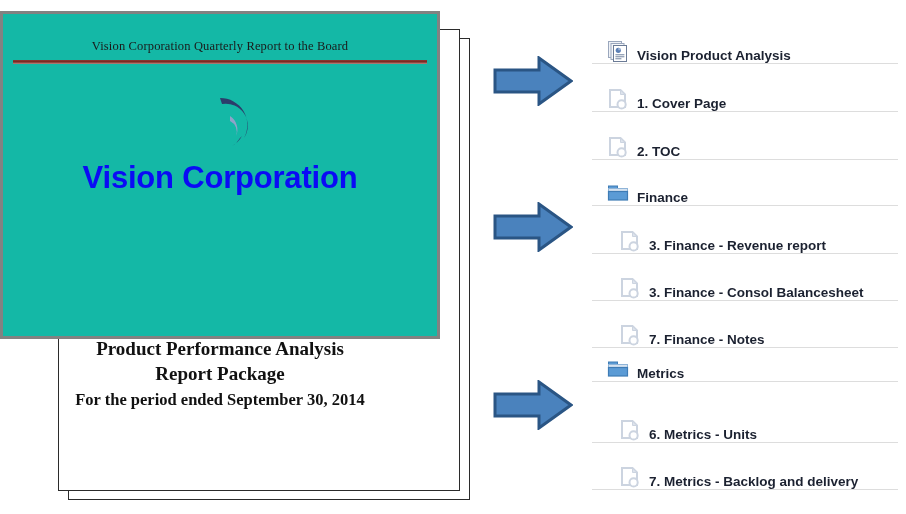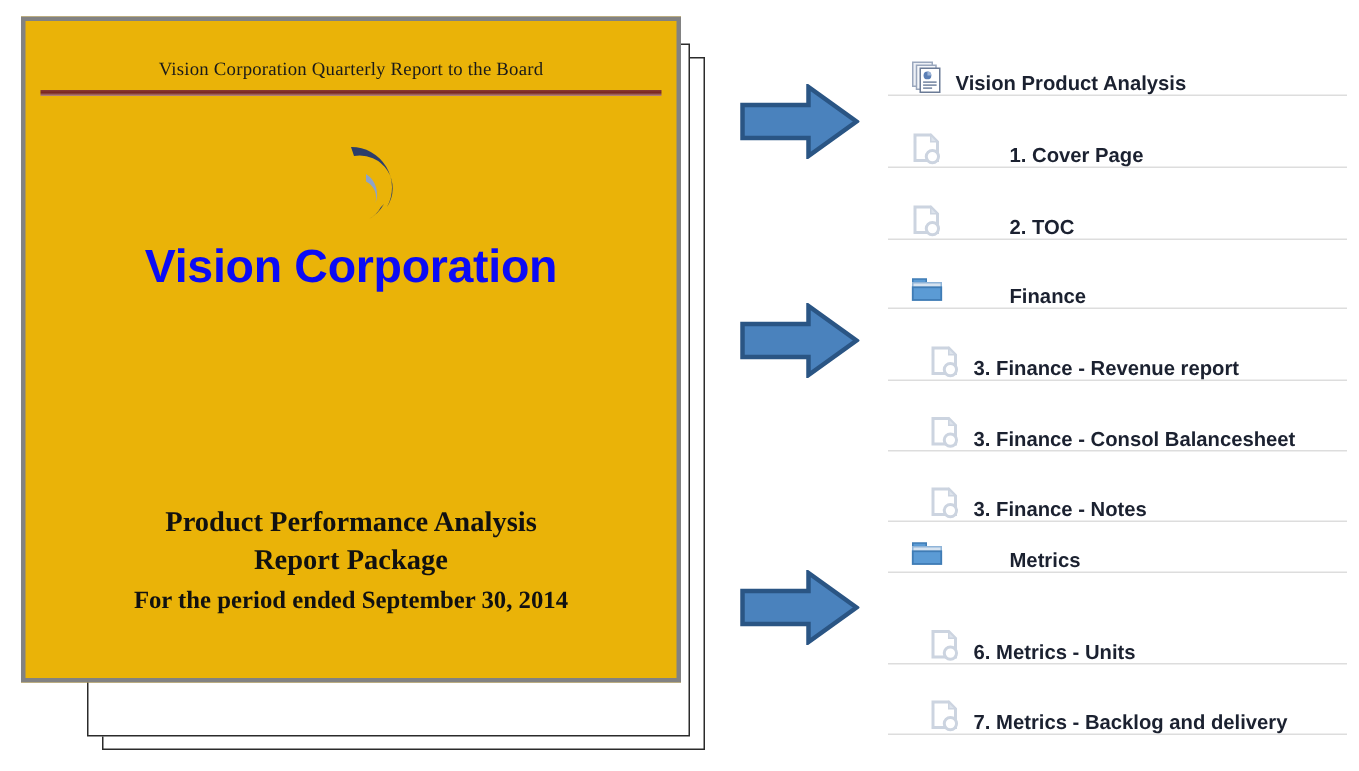--- a/index.html
+++ b/index.html
@@ -27,25 +27,25 @@
     position: absolute;
     background: #ffffff;
     border: 1px solid #2b2b2b;
     box-sizing: border-box;
   }
   .ghost-2 { left: 68px; top: 38px; width: 402px; height: 462px; }
   .ghost-1 { left: 58px; top: 29px; width: 402px; height: 462px; }
 
   #page-front {
     position: absolute;
-    left: 14px;
+    left: 0;
     top: 11px;
     width: 440px;
-    height: 444px;
-    background: #eab308;
+    height: 328px;
+    background: #14b8a6;
     border: 3px solid #828282;
     box-sizing: border-box;
   }
 
   #doc-header-text {
     position: absolute;
     left: 0;
     right: 0;
     top: 25px;
     text-align: center;
@@ -128,21 +128,21 @@
   }
   .tree-icon svg { display: block; }
   .tree-label {
     font-family: "Liberation Sans", sans-serif;
     font-weight: bold;
     font-size: 13.5px;
     color: #1b2130;
     white-space: nowrap;
   }
   .lvl0 { padding-left: 14px; }
-  .lvl1 { padding-left: 14px; gap: 36px; }
+  .lvl1 { padding-left: 14px; }
   .lvl2 { padding-left: 26px; }
 </style>
 </head>
 <body>
 
 <div id="doc-stack">
 
   <div class="page-ghost ghost-2"></div>
   <div class="page-ghost ghost-1"></div>
 
@@ -266,21 +266,21 @@
   </div>
 
   <div class="tree-row lvl2" style="top:300px;">
     <span class="tree-icon">
       <svg width="24" height="24" viewBox="0 0 24 24" xmlns="http://www.w3.org/2000/svg">
         <path d="M4 3 H14.5 L19 7.5 V20 H4 Z" fill="#ffffff" stroke="#ccd4e0" stroke-width="2"></path>
         <path d="M14.5 3 L14.5 7.5 L19 7.5 Z" fill="#dde3ec" stroke="#ccd4e0" stroke-width="1"></path>
         <circle cx="15.6" cy="17.4" r="4.1" fill="#ffffff" stroke="#ccd4e0" stroke-width="2"></circle>
       </svg>
     </span>
-    <span class="tree-label">3. Finance - Notes</span>
+    <span class="tree-label">7. Finance - Notes</span>
   </div>
 
   <div class="tree-row lvl1" style="top:334px;">
     <span class="tree-icon">
       <svg width="24" height="24" viewBox="0 0 24 24" xmlns="http://www.w3.org/2000/svg">
         <rect x="2.5" y="5" width="9" height="4" fill="#5b9bd5" stroke="#3f7cb5" stroke-width="1"></rect>
         <rect x="2.5" y="7.5" width="19" height="3.5" fill="#d6e3f0" stroke="#8fb4d8" stroke-width="1"></rect>
         <rect x="2.5" y="10.5" width="19" height="8.5" fill="#5b9bd5" stroke="#3f7cb5" stroke-width="1.2"></rect>
       </svg>
     </span>

